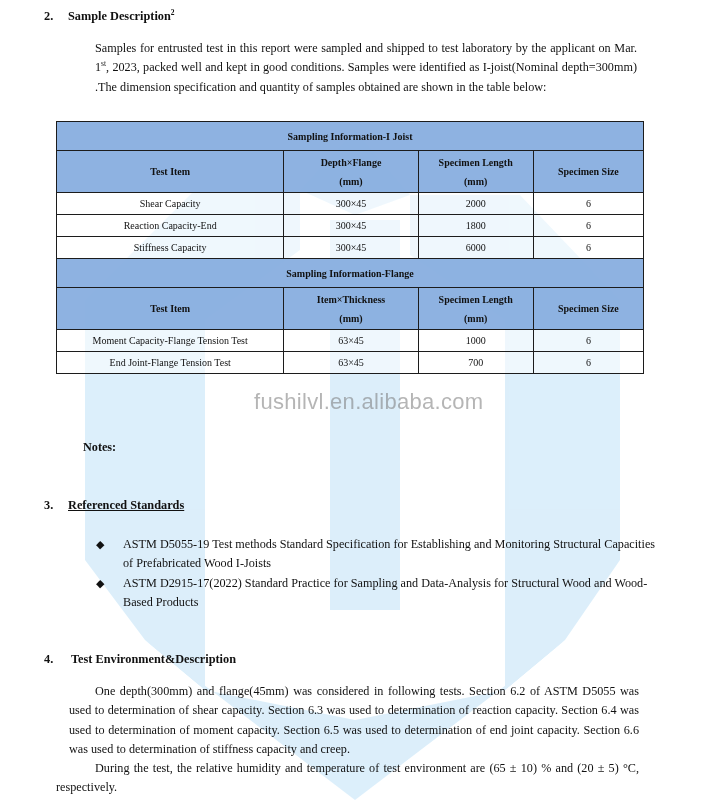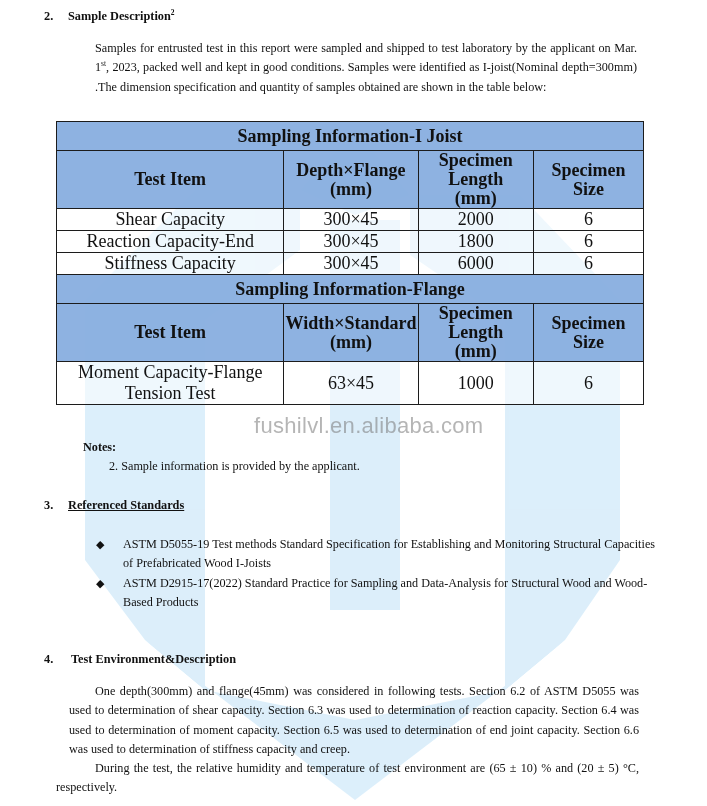--- a/index.html
+++ b/index.html
@@ -13,37 +13,37 @@
   .wm { position: absolute; left: 0; top: 0; width: 707px; height: 806px; z-index: 0; pointer-events: none; }
   .page { position: absolute; left: 0; top: 0; width: 649px; height: 806px; z-index: 1; }
   .heading { position: absolute; font-weight: bold; font-size: 12.3px; }
   .heading .num { display: inline-block; width: 24px; }
   .para { position: absolute; text-align: justify; line-height: 19.3px; }
   .para p { margin: 12px; }
   sup { font-size: 7.5px; vertical-align: 5px; line-height: 0; }
 
   table.samp {
     position: absolute; left: 56px; top: 121px; width: 588px;
-    border-collapse: collapse; font-size: 18px;
+    border-collapse: collapse; font-size: 10px;
     background: transparent;
   }
   table.samp td, table.samp th {
     border: 1px solid #1c1c1c; text-align: center; padding: 0; vertical-align: middle;
   }
   table.samp .sect th { background: rgba(138,176,224,0.97); height: 28px; font-weight: bold; }
   table.samp .hdr th { background: rgba(138,176,224,0.97); height: 41px; font-weight: bold; line-height: 19px; }
   table.samp .row td { height: 21px; background: rgba(255,255,255,0.55); margin-left: 36px; }
   .c1 { width: 227px; } .c2 { width: 134px; } .c3 { width: 115px; } .c4 { width: 110px; }
 
   .notes-label { position: absolute; left: 83px; top: 440px; font-weight: bold; }
   .note-item { position: absolute; left: 109px; top: 459px; }
   ul.std { position: absolute; left: 96px; top: 535px; margin: 0; padding: 0; list-style: none; width: 560px; }
   ul.std li { position: relative; padding-left: 27px; line-height: 19.3px; margin-bottom: 0; }
   ul.std li .bullet { position: absolute; left: 0; top: 0; font-size: 11px; }
-  .alibaba { position: absolute; left: 254px; top: 389px; font-family: "Liberation Sans", sans-serif; font-size: 22px; color: rgba(120,120,120,0.55); letter-spacing: 0.3px; z-index: 2; margin-top: 24px; }
+  .alibaba { position: absolute; left: 254px; top: 389px; font-family: "Liberation Sans", sans-serif; font-size: 22px; color: rgba(120,120,120,0.55); letter-spacing: 0.3px; z-index: 2; }
 </style>
 </head>
 <body>
 
 <svg class="wm" viewBox="0 0 707 806" xmlns="http://www.w3.org/2000/svg">
   <g fill="#d6ecfa" opacity="0.85">
 
     <polygon points="85,300 195,190 300,190 300,250 205,320 205,690 145,640 85,560"></polygon>
 
     <polygon points="620,300 520,195 410,195 410,255 505,320 505,690 565,640 620,560"></polygon>
@@ -98,37 +98,42 @@
       <td>Stiffness Capacity</td>
       <td>300×45</td>
       <td>6000</td>
       <td>6</td>
     </tr>
     <tr class="sect">
       <th colspan="4">Sampling Information-Flange</th>
     </tr>
     <tr class="hdr">
       <th>Test Item</th>
-      <th><span>Width×Standard</span><br><span>(mm)</span></th>
+      <th><span>Item×Thickness</span><br><span>(mm)</span></th>
       <th><span>Specimen Length</span><br><span>(mm)</span></th>
       <th>Specimen Size</th>
     </tr>
     <tr class="row">
       <td>Moment Capacity-Flange Tension Test</td>
       <td>63×45</td>
       <td>1000</td>
       <td>6</td>
     </tr>
+    <tr class="row">
+      <td>End Joint-Flange Tension Test</td>
+      <td>63×45</td>
+      <td>700</td>
+      <td>6</td>
+    </tr>
   </tbody>
     </table>
 
   <div class="alibaba">fushilvl.en.alibaba.com</div>
 
   <div class="notes-label">Notes:</div>
-  <div class="note-item">2.  Sample information is provided by the applicant.</div>
 
   <div class="heading" style="left:44px; top:498px;text-decoration:underline;">
     <span class="num">3.</span><span>Referenced Standards</span>
   </div>
   <ul class="std">
     <li>
       <span class="bullet">◆</span>
       <span>ASTM D5055-19 Test methods Standard Specification for Establishing and Monitoring Structural Capacities of Prefabricated Wood I-Joists</span>
     </li>
     <li>

